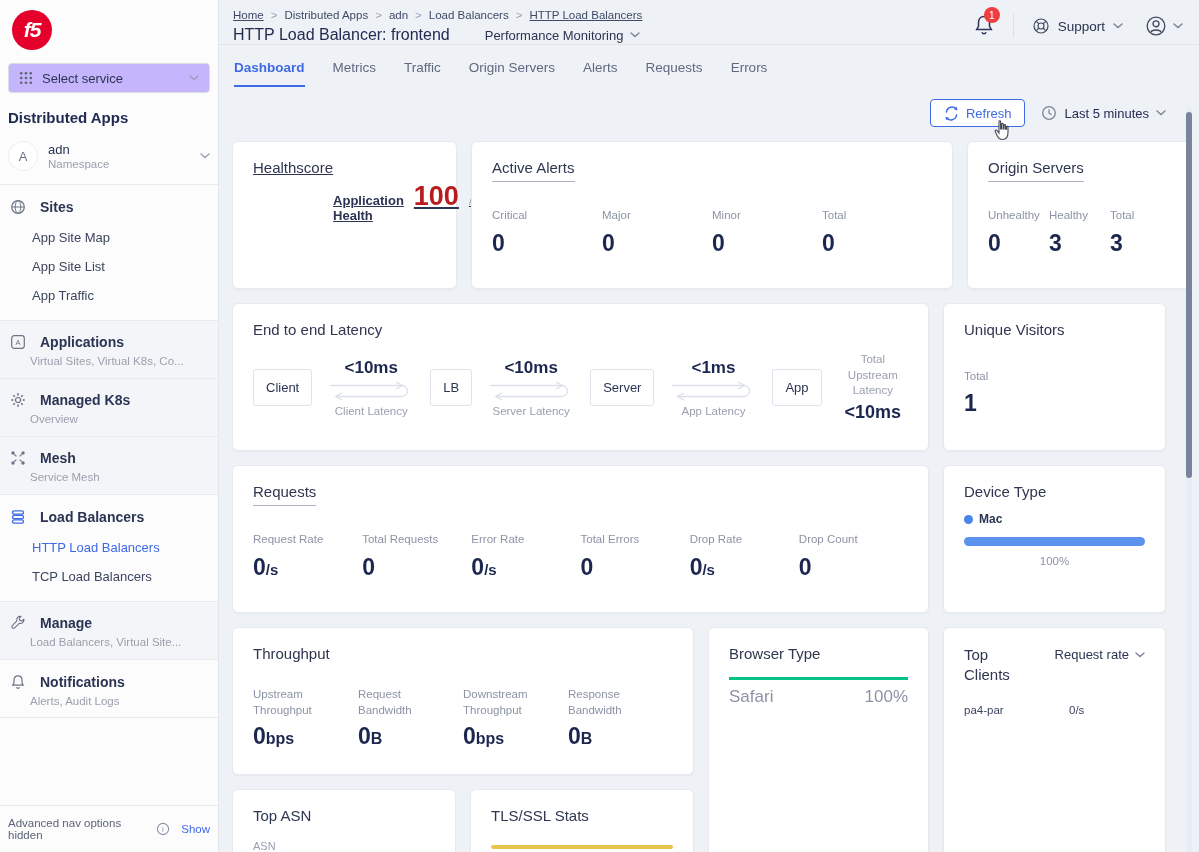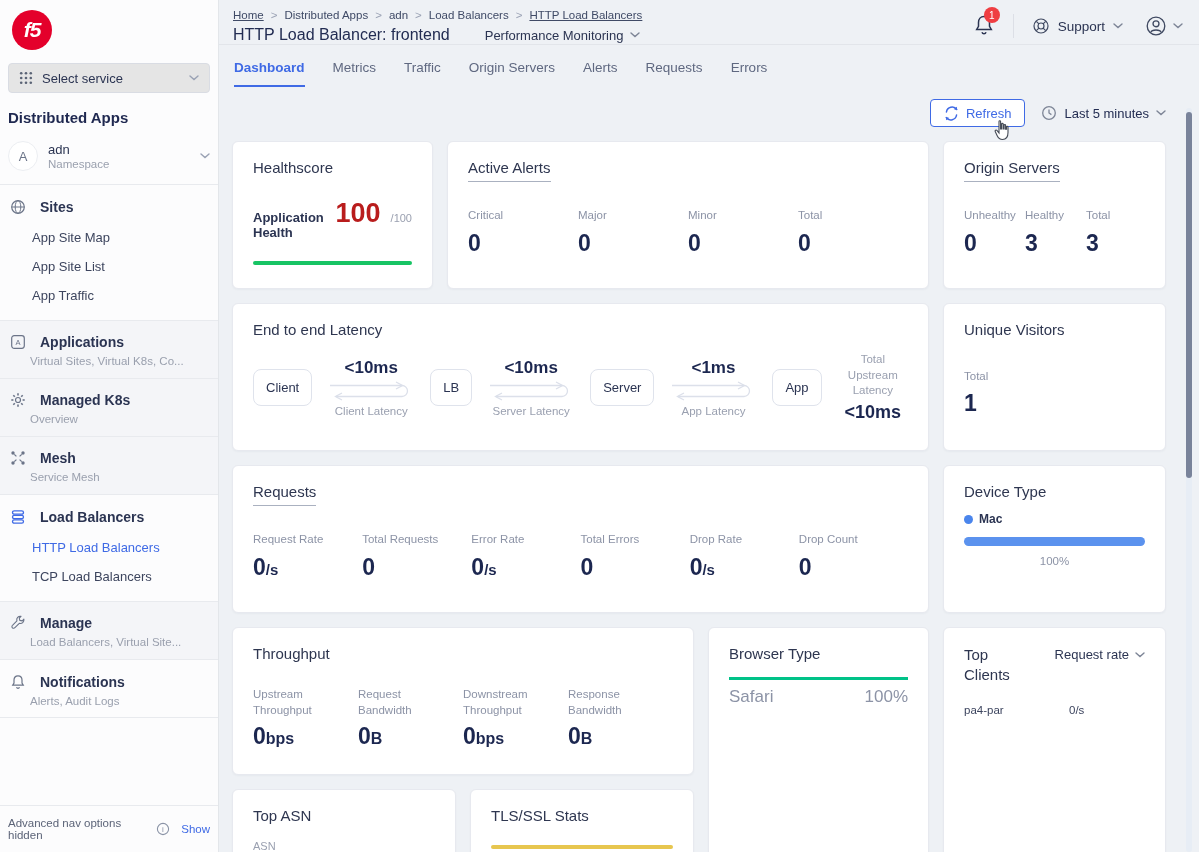--- a/index.html
+++ b/index.html
@@ -7,21 +7,21 @@
     font-family:"Liberation Sans","DejaVu Sans",sans-serif; background:#eef1f5; color:#2b3452; }
   .app { position:relative; width:1199px; height:852px; display:flex; }
 
   
   .sidebar { width:219px; min-width:219px; height:852px; background:#fcfcfd;
     border-right:1px solid #e3e6ea; display:flex; flex-direction:column; }
   .sb-logo { padding:10px 0 0 12px; }
   .f5-circle { width:40px; height:40px; border-radius:50%; background:#e4002b; color:#fff;
     display:flex; align-items:center; justify-content:center; font-weight:bold; font-style:italic;
     font-size:21px; letter-spacing:-1px; }
-  .sb-select { margin:13px 8px 0 8px; height:30px; background:#e5e5e5; border:1px solid #d9dce3;
+  .sb-select { margin:13px 8px 0 8px; height:30px; background:#c4b5fd; border:1px solid #d9dce3;
     border-radius:4px; display:flex; align-items:center; padding:0 10px; gap:9px; font-size:13px; color:#2b3452; }
   .sb-select .spacer { flex:1; }
   .sb-title { margin:16px 8px 0 8px; font-size:15px; font-weight:bold; color:#1f2850; }
   .sb-ns { margin-top:9px; padding:6px 8px 13px 8px; border-bottom:1px solid #e8eaee;
     display:flex; align-items:center; gap:10px; }
   .ns-avatar { width:30px; height:30px; border-radius:50%; background:#fff; border:1px solid #eceef2;
     display:flex; align-items:center; justify-content:center; font-size:13px; color:#6b7488; }
   .ns-texts { flex:1; }
   .ns-name { font-size:13px; color:#2b3452; }
   .ns-sub { font-size:11.5px; color:#9aa0ae; margin-top:1px; }
@@ -88,21 +88,21 @@
   .hs-denom { font-size:11px; color:#9aa0b0; }
   .hs-bar { height:4px; border-radius:2px; background:#17c464; margin-top:26px; }
 
   .stats-grid { display:grid; margin-top:27px; }
   .g4 { grid-template-columns:repeat(4,110px); }
   .g3 { grid-template-columns:repeat(3,61px); }
   .g6 { grid-template-columns:repeat(6,1fr); }
 
   
   .lat-flow { display:flex; align-items:center; margin-top:14px; }
-  .lat-node { border:1px solid #dfe3ec; border-radius:8px; padding:10px 12px; font-size:13px;
+  .lat-node { border:1px solid #dfe3ec; border-radius:3px; padding:10px 12px; font-size:13px;
     color:#2b3452; background:#fff; flex:none; }
   .hop { display:flex; flex-direction:column; align-items:center; width:118px; flex:none; }
   .hop .hval { font-size:17px; font-weight:bold; color:#1c2750; margin-bottom:1px; }
   .hop .hlabel { font-size:11.5px; color:#9aa0b0; margin-top:2px; }
   .lat-total { margin-left:16px; width:104px; text-align:center; }
   .lat-total .tl { font-size:11.5px; color:#9aa0b0; line-height:1.35; }
   .lat-total .tv { font-size:18px; font-weight:bold; color:#1c2750; margin-top:3px; }
 
   .uv-label { font-size:11.5px; color:#8c93a6; margin-top:32px; }
   .uv-value { font-size:23px; font-weight:bold; color:#1c2750; margin-top:8px; }
@@ -425,21 +425,21 @@
           <span>Last 5 minutes</span>
           <span>
             <svg width="10" height="6" viewBox="0 0 10 6">
                 <path d="M1 1 L5 4.6 L9 1" stroke="#7d8596" stroke-width="1.4" fill="none" stroke-linecap="round"></path>
               </svg>
           </span>
         </div>
       </div>
 
       <div class="row">
-        <div class="card h148 w225" style="display:flex;flex-direction:column;">
+        <div class="card h148 w225" style="display:flex;flex-direction:row;text-decoration:underline;">
           <div class="card-title">Healthscore</div>
           <div class="hs-metric">
             <span class="hs-label">Application Health</span>
             <span class="hs-value">100</span>
             <span class="hs-denom">/100</span>
           </div>
           <div class="hs-bar" style="margin-top:auto;margin-bottom:6px;"></div>
         </div>
 
         <div class="card h148 w459">

